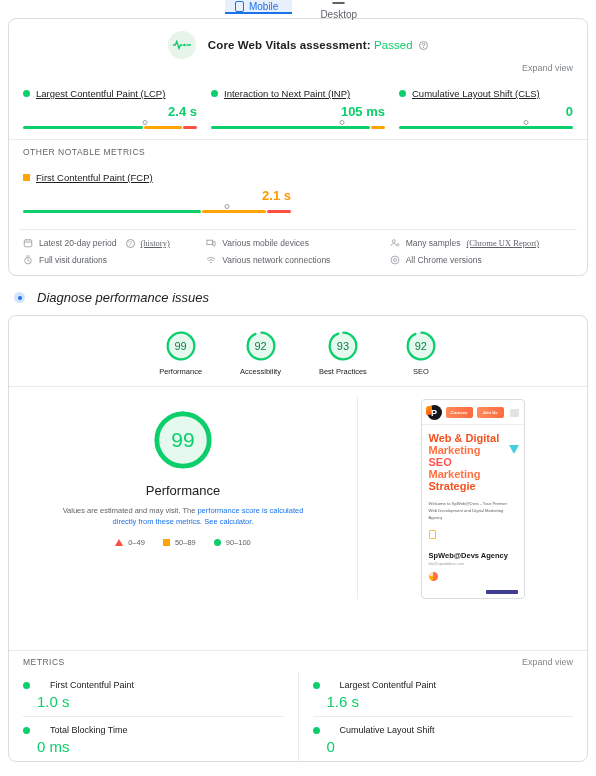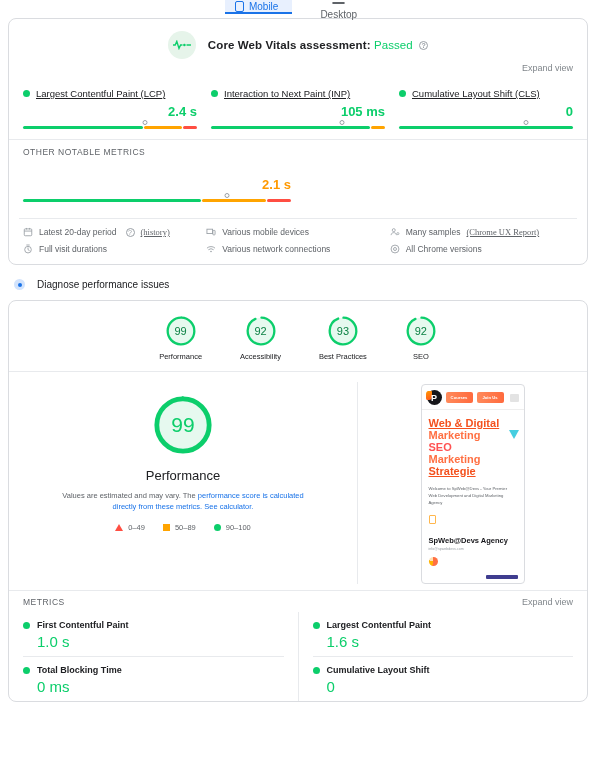--- a/index.html
+++ b/index.html
@@ -92,21 +92,21 @@
   .meta-item a { color: #5f6368; text-decoration: underline; cursor: pointer; font-family: Liberation Serif, serif; }
   .meta-ico { width: 10px; height: 10px; flex: none; color: #9aa0a6; }
 
   
   .diagnose-row { display: flex; align-items: center; gap: 12px; padding: 14px 0 10px 14px; }
   .radio-on {
     width: 11px; height: 11px; border-radius: 50%; background: #d2e3fc;
     display: flex; align-items: center; justify-content: center; flex: none;
   }
   .radio-on i { width: 4px; height: 4px; border-radius: 50%; background: #1a73e8; display:block; }
-  .diagnose-label { font-size: 10px; color: #202124; }
+  .diagnose-label { font-size: 13px; color: #202124; font-style: italic; }
 
   
   .gauges { display: flex; justify-content: center; gap: 38px; padding: 14px 0 10px 0; }
   .gauge { display: flex; flex-direction: column; align-items: center; gap: 5px; }
   .gauge-num {
     position: absolute; inset: 0; display: flex; align-items: center; justify-content: center;
     font-size: 11px; color: #0b8043;
   }
   .gauge-ring { position: relative; width: 32px; height: 32px; }
   .gauge-cap { font-size: 7.5px; color: #202124; }
@@ -143,46 +143,46 @@
   .ph-logo { width: 15px; height: 15px; border-radius: 50%; background: #16161a; position: relative; flex:none;}
   .ph-logo::after { content: "P"; position: absolute; inset: 0; color: #fff; font-size: 9px;
                     display: flex; align-items: center; justify-content: center; font-weight: bold; }
   .ph-logo::before { content: ""; position: absolute; left: -1px; top: 1px; width: 6px; height: 9px;
                      background: linear-gradient(160deg,#ff9800,#ff5722); border-radius: 40% 10% 50% 20%; }
   .ph-btn { background: linear-gradient(90deg,#ff8a5b,#ff6a3d); color: #fff; font-size: 4.2px;
             padding: 3px 0; border-radius: 2px; width: 27px; text-align: center; font-weight: bold; }
   .ph-burger { width: 9px; height: 8px; background: #e3e3e3; border-radius: 1px; margin-left: auto; }
   .ph-body { padding: 8px 7px 0 7px; position: relative; }
   .ph-h1 { font-size: 11px; font-weight: bold; line-height: 1.08; }
-  .ph-h1 .c1 { color: #f4511e; text-decoration: underline; } .ph-h1 .c2 { color: #ff7043; } .ph-h1 .c3 { color: #ff5252; }
+  .ph-h1 .c1 { color: #f4511e; } .ph-h1 .c2 { color: #ff7043; } .ph-h1 .c3 { color: #ff5252; }
   .ph-tri { position: absolute; right: 5px; top: 20px; width: 0; height: 0;
             border-left: 5px solid transparent; border-right: 5px solid transparent;
             border-top: 9px solid #26c6da; opacity: .85; }
   .ph-para { margin-top: 9px; font-size: 4.2px; line-height: 1.65; color: #5f6368; }
   .ph-brand { margin-top: 12px; font-size: 7.5px; font-weight: bold; color: #16161a; }
   .ph-mail { font-size: 3.6px; color: #9aa0a6; margin-top: 2px; }
   .ph-bico { width: 7px; height: 9px; border: 1px solid #ffb74d; border-radius: 1px; margin-top: 8px; }
   .ph-pie { width: 9px; height: 9px; border-radius: 50%;
             background: conic-gradient(#ff7043 0 55%, #ffb300 55% 80%, #ffe0b2 80% 100%); margin-top: 6px; }
   .ph-foot { position: absolute; right: 6px; bottom: 4px; width: 32px; height: 4px;
              background: #3f3d8f; border-radius: 1px; }
 
   
   .metrics-head {
     display: flex; align-items: center; justify-content: space-between;
-    border-top: 1px solid #e8eaed; padding: 6px 14px 5px 14px;
+    border-top: 1px solid #e8eaed; padding: 6px 14px 5px 14px; margin-top: 45px;
   }
   .metrics-head .t { font-size: 8.5px; letter-spacing: .5px; color: #5f6368; }
   .mlist { display: flex; padding: 0 14px 0 14px; }
   .mlist-col { flex: 1; }
   .mlist-col.left { border-right: 1px solid #e8eaed; padding-right: 14px; }
   .mlist-col.right { padding-left: 14px; }
   .mrow { border-bottom: 1px solid #e8eaed; padding: 8px 0 6px 0; }
   .mrow:last-child { border-bottom: none; }
-  .mrow-top { display: flex; align-items: center; gap: 7px; font-weight: bold; }
+  .mrow-top { display: flex; align-items: center; gap: 20px; }
   .mrow-name { font-size: 9px; color: #202124; }
   .mrow-val { font-size: 15px; color: #0cce6b; margin-top: 3px; margin-left: 14px; }
 </style>
 </head>
 <body>
 
 <div class="device-tabs">
   <div class="device-tab active">
     <span class="tab-ico"></span>
     <span>Mobile</span>
@@ -259,20 +259,24 @@
         </div>
         <span class="marker" style="left:73%"></span>
       </div>
     </div>
   </div>
 
   <div class="onm-head">OTHER NOTABLE METRICS</div>
 
   <div class="metric-grid">
     <div class="metric-col">
+      <div class="m-label-row">
+        <span class="sq" style="background:#ffa400"></span>
+        <span class="m-name">First Contentful Paint (FCP)</span>
+      </div>
       <div class="m-value avg">2.1 s</div>
       <div class="bar-wrap">
         <div class="bar">
           <span class="seg g" style="flex:67"></span>
           <span class="seg o" style="flex:24"></span>
           <span class="seg r" style="flex:9"></span>
         </div>
         <span class="marker" style="left:76%"></span>
       </div>
     </div>
@@ -393,21 +397,21 @@
 
     <div class="perf-col">
       <div class="big-gauge">
         <svg width="62" height="62" viewBox="0 0 36 36">
           <circle cx="18" cy="18" r="15.2" fill="#e6f9ef" stroke="#0cce6b" stroke-width="2.8" stroke-dasharray="94.6 95.5" stroke-linecap="round" transform="rotate(-90 18 18)"></circle>
         </svg>
         <span class="big-num">99</span>
       </div>
       <div class="perf-title">Performance</div>
       <div class="perf-note">
-        <span>Values are estimated and may vary. The </span><a>performance score is calculated directly from these metrics.</a>
+        <span>Values are estimated and may visit. The </span><a>performance score is calculated directly from these metrics.</a>
         <a>See calculator.</a>
       </div>
       <div class="legend">
         <div class="legend-item">
           <span class="leg-tri"></span>
           <span>0–49</span>
         </div>
         <div class="legend-item">
           <span class="leg-sq"></span>
           <span>50–89</span>

